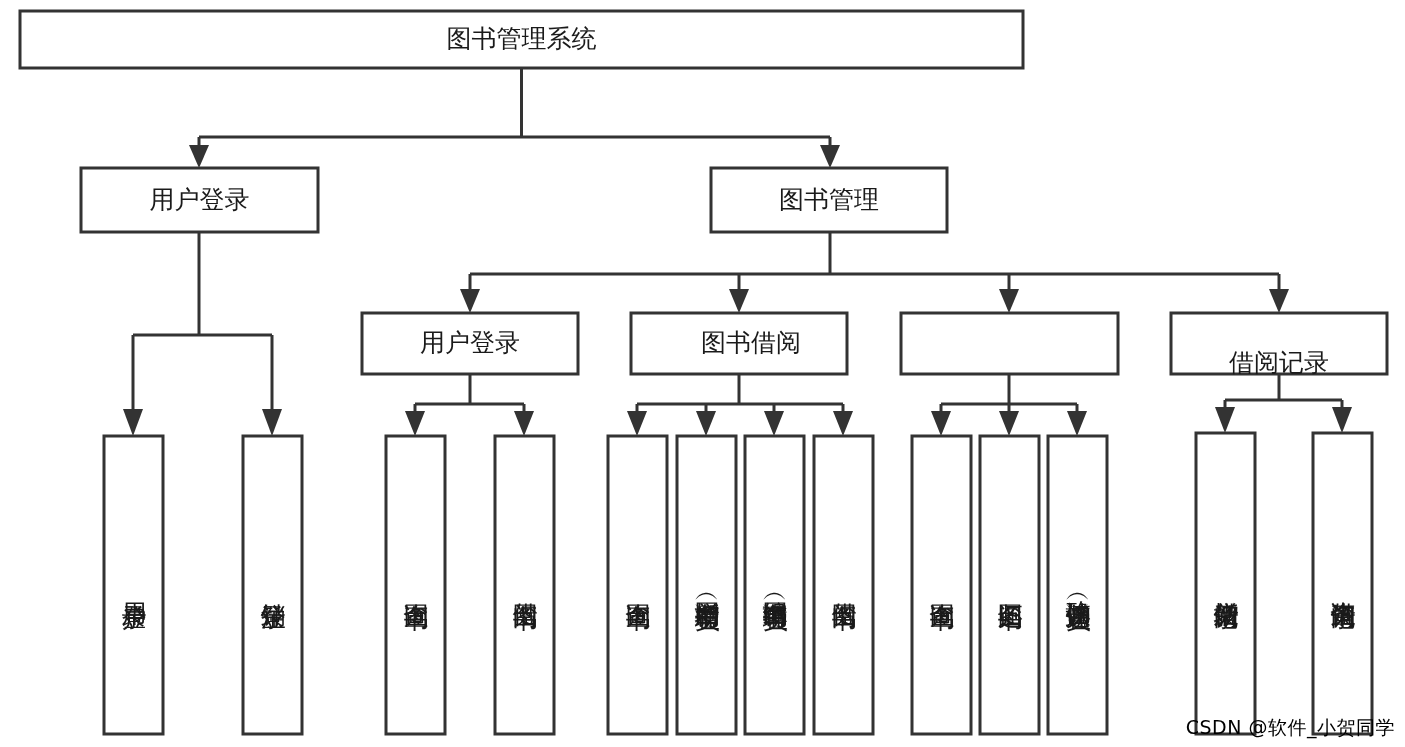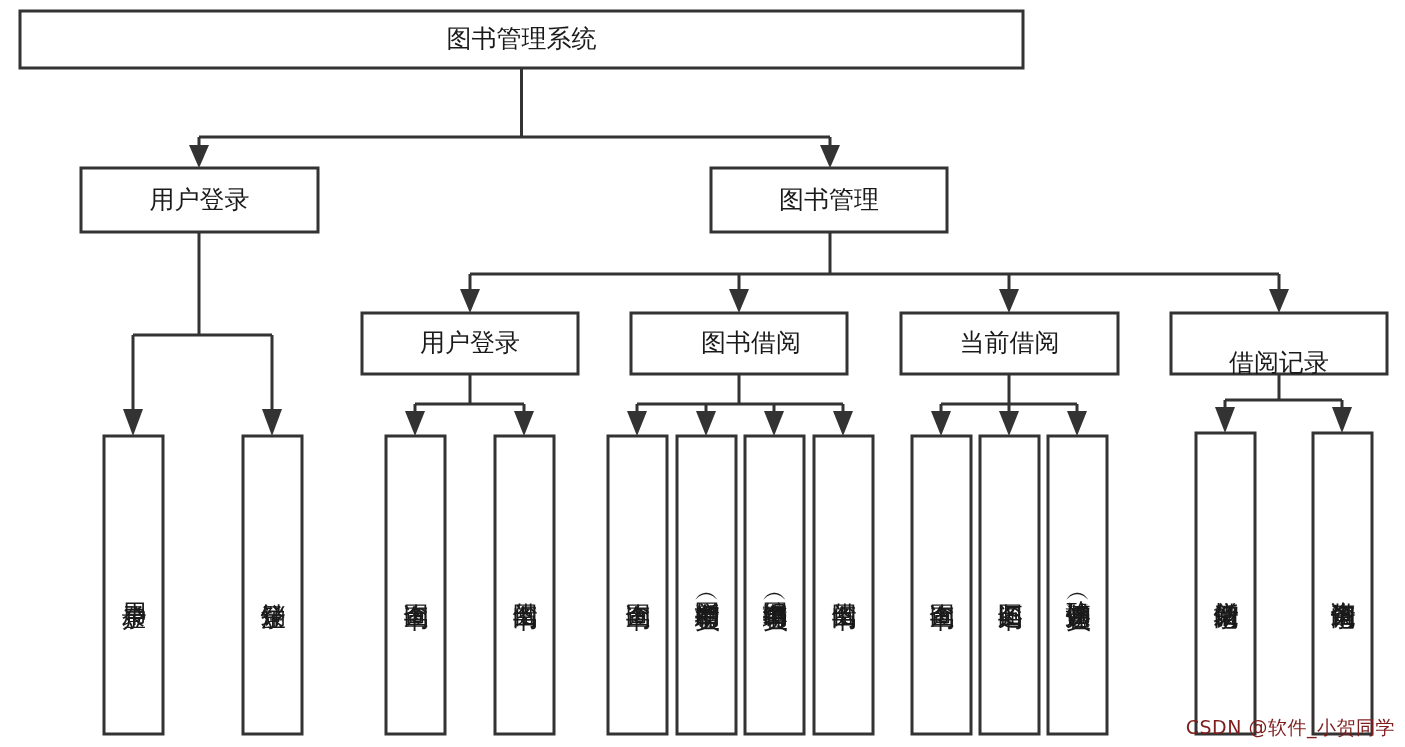--- a/index.html
+++ b/index.html
@@ -60,21 +60,21 @@
     writing-mode: vertical-rl;
     text-orientation: upright;
     font-size: 25px;
     letter-spacing: 1px;
   }
   .watermark {
     position: absolute;
     right: 10px;
     bottom: 6px;
     font-size: 19px;
-    color: #7f1d1d;
+    color: #000000;
     font-family: "DejaVu Sans", "Liberation Sans", sans-serif;
     white-space: nowrap;
     letter-spacing: 0.5px;
     margin-left: 6px;
   }
 </style>
 </head>
 <body>
 
 <div id="diagram-root">
@@ -183,21 +183,20 @@
     <rect class="node-box" x="1313" y="433" width="59" height="301"></rect>
   </svg>
 
   <div class="node-label horiz" style="left:20px; top:11px; width:1003px; height:57px;">图书管理系统</div>
 
   <div class="node-label horiz" style="left:81px; top:168px; width:237px; height:64px;">用户登录</div>
   <div class="node-label horiz" style="left:711px; top:168px; width:236px; height:64px;">图书管理</div>
 
   <div class="node-label horiz" style="left:362px; top:313px; width:216px; height:61px;">用户登录</div>
   <div class="node-label horiz" style="left:631px; top:313px; width:216px; height:61px;padding-left:12px;">图书借阅</div>
-  <div class="node-label horiz" style="left:901px; top:313px; width:217px; height:61px;">当前借阅</div>
   <div class="node-label horiz" style="left:1171px; top:313px; width:216px; height:61px;margin-top:20px;">借阅记录</div>
 
   <div class="node-label vert" style="left:104px; top:436px; width:59px; height:298px;">用户登录</div>
   <div class="node-label vert" style="left:243px; top:436px; width:59px; height:298px;">注销登录</div>
 
   <div class="node-label vert" style="left:386px; top:436px; width:59px; height:298px;">查询图书</div>
   <div class="node-label vert" style="left:495px; top:436px; width:59px; height:298px;">借阅图书</div>
 
   <div class="node-label vert" style="left:608px; top:436px; width:59px; height:298px;">查询图书</div>
   <div class="node-label vert" style="left:677px; top:436px; width:59px; height:298px;">新增图书（管理员）</div>

